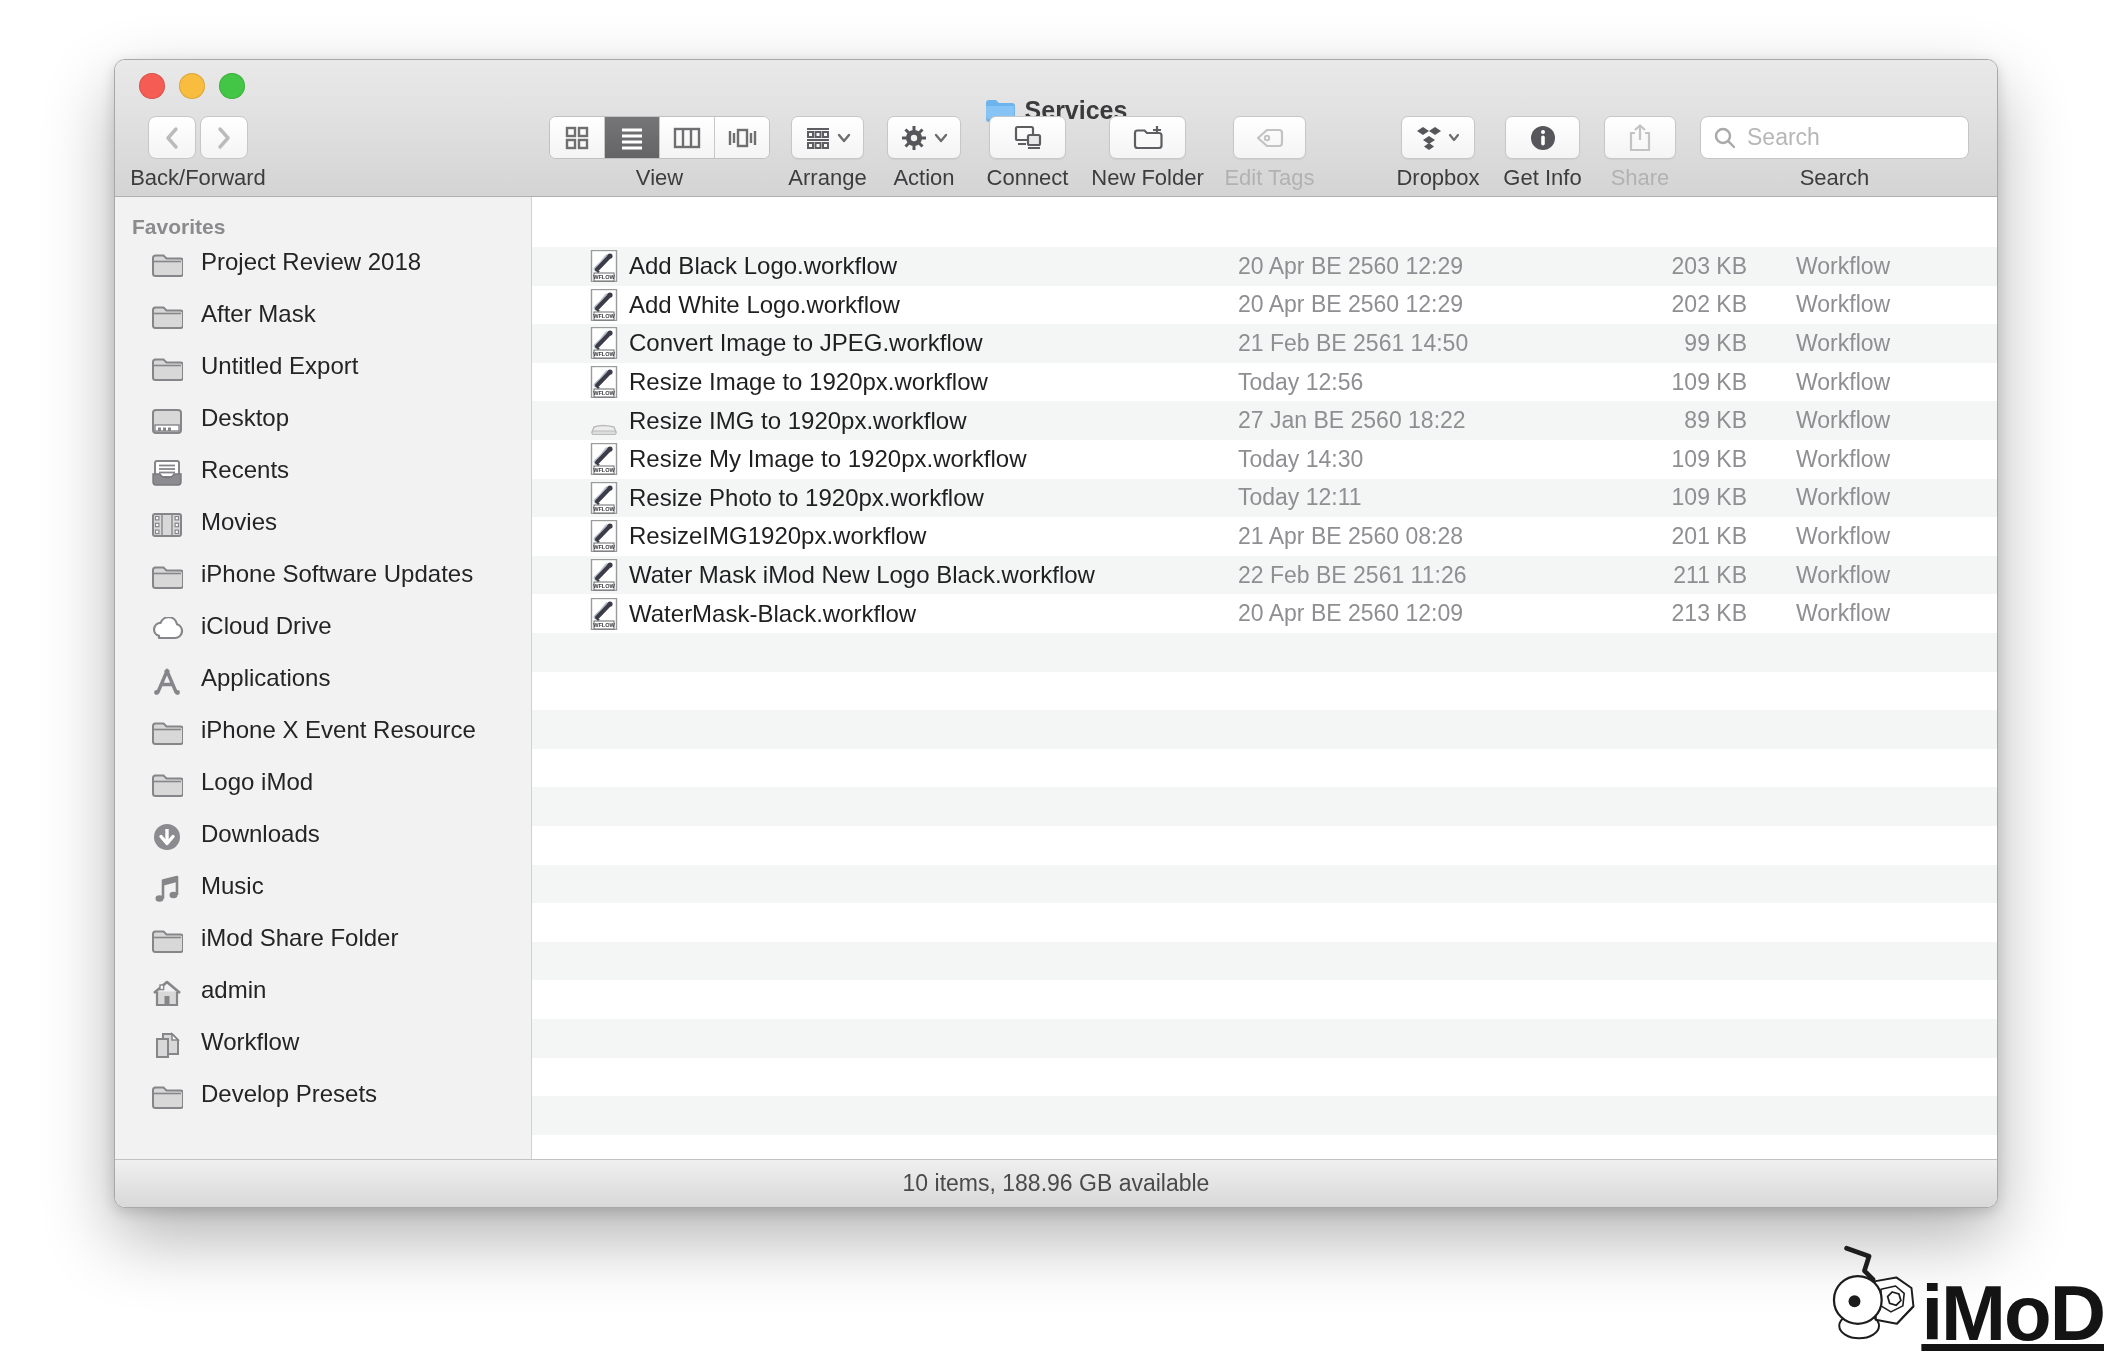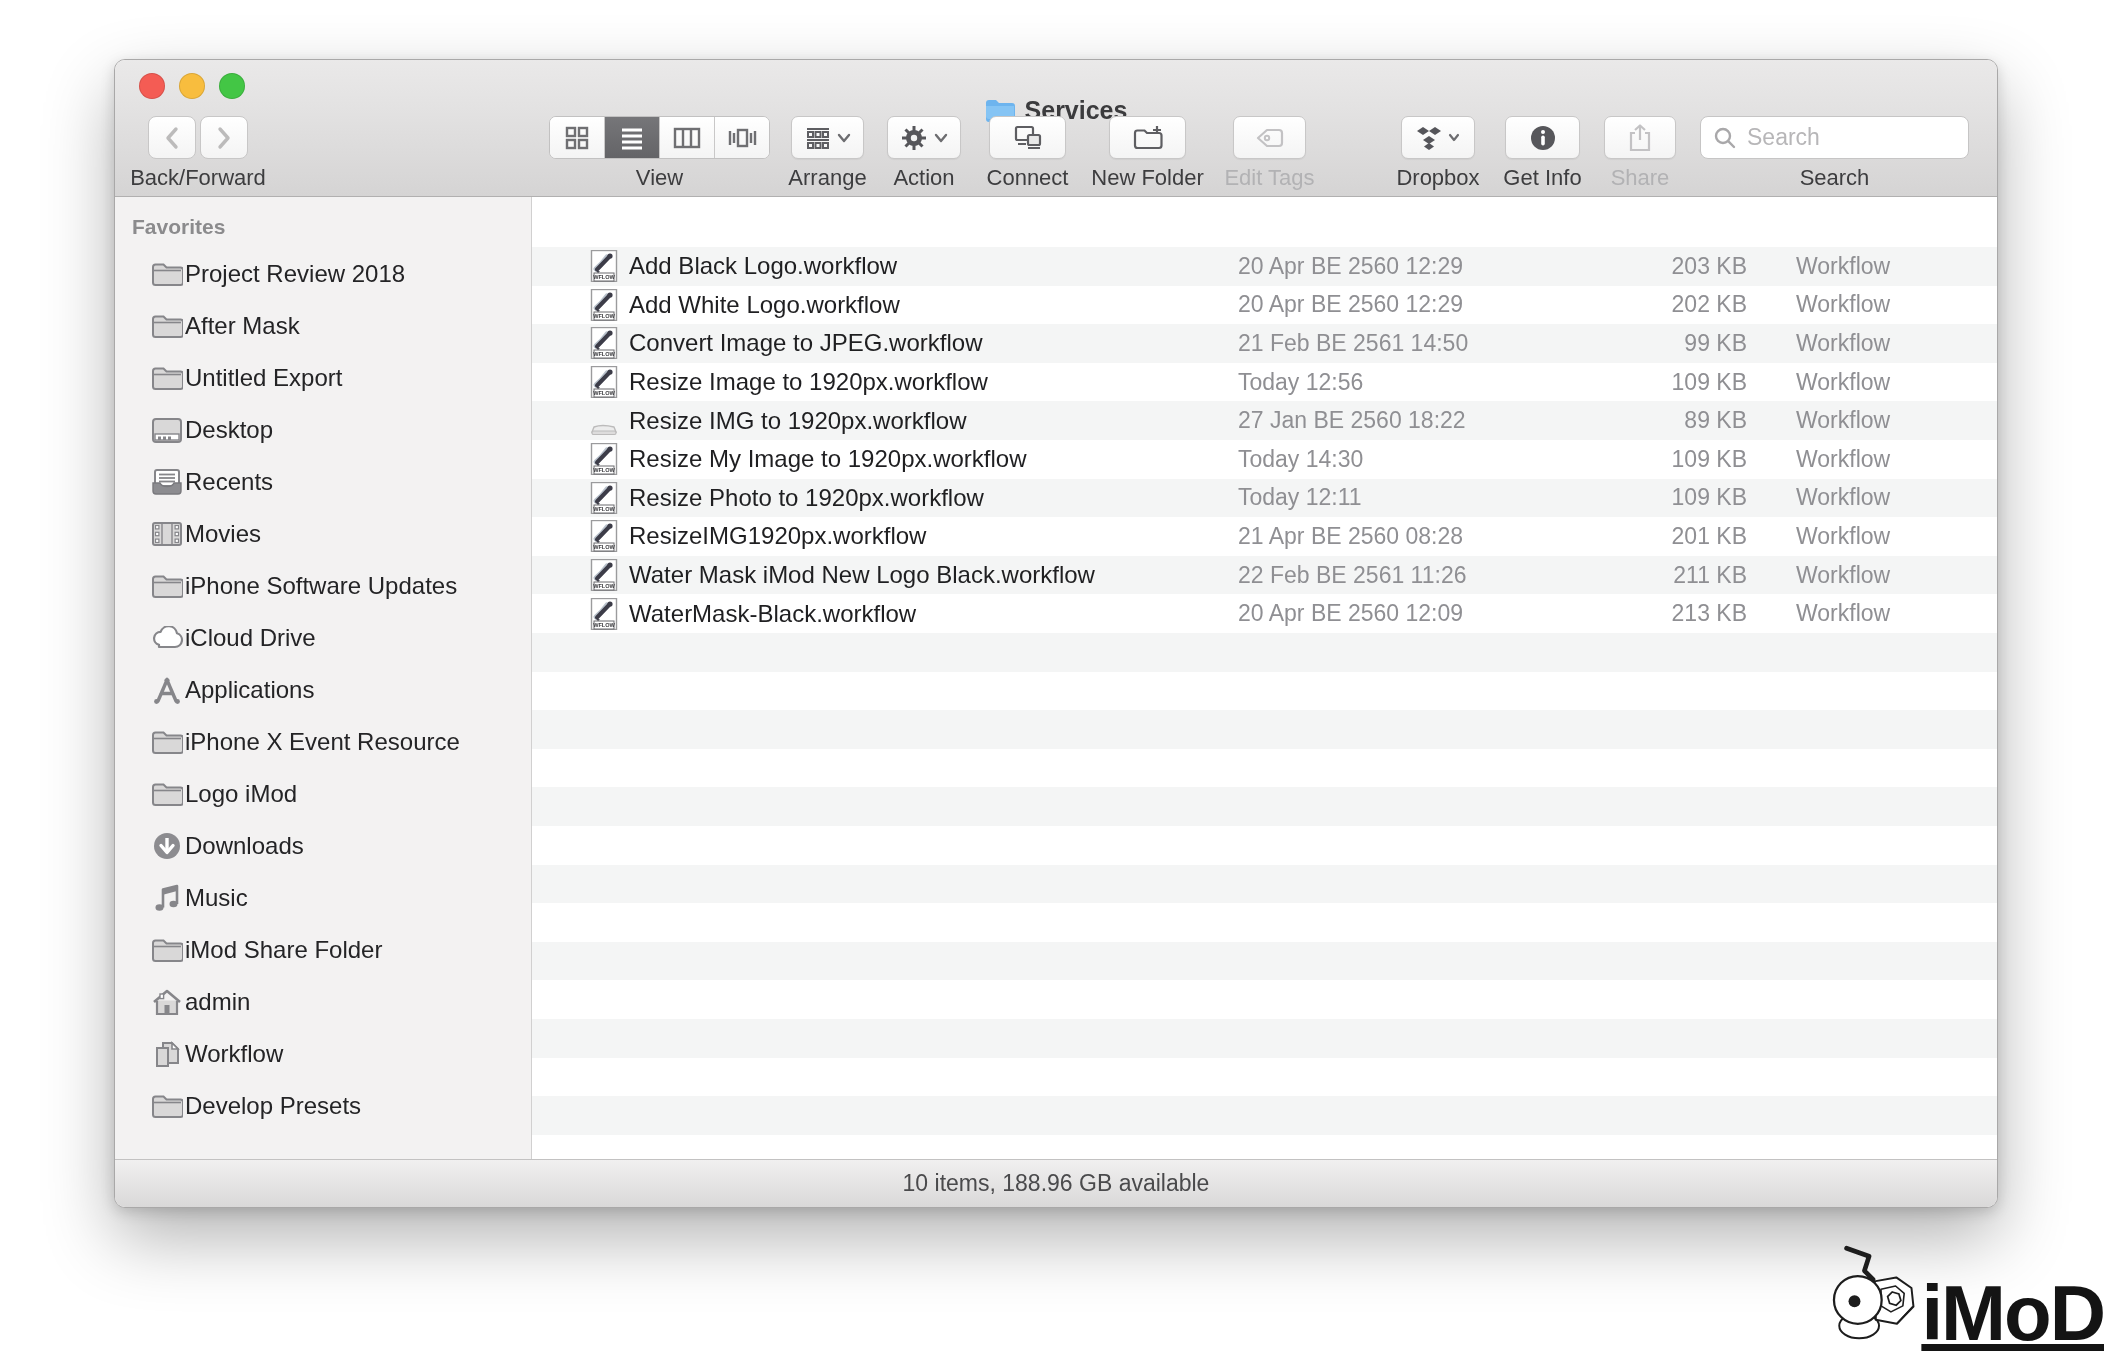--- a/index.html
+++ b/index.html
@@ -49,21 +49,21 @@
   .seg.sel{background:linear-gradient(#767679,#646467);}
   .search-field{width:269px;height:43px;box-sizing:border-box;background:#fff;border:1px solid #c6c5c5;border-radius:8px;
     display:flex;align-items:center;gap:8px;padding:0 12px;}
   .search-field input{border:none;outline:none;flex:1;font-size:23px;color:#555;background:transparent;font-family:inherit;min-width:0;}
   .search-field input::placeholder{color:#b7b6b8;}
   
   .content{position:absolute;left:0;top:137px;right:0;bottom:48px;display:flex;overflow:hidden;background:#fff;}
   .sidebar{width:417px;box-sizing:border-box;background:#f3f2f2;border-right:1px solid #d1d0d0;overflow:hidden;position:relative;flex:none;}
   .fav-title{position:absolute;left:17px;top:18px;font-size:21px;font-weight:700;color:#8b8b8d;}
   .side-list{position:absolute;left:0;top:51px;right:0;list-style:none;margin:0;padding:0;}
-  .side-item{height:52px;display:flex;align-items:center;padding-left:34px;}
+  .side-item{height:52px;display:flex;gap:16px;padding-left:34px;}
   .side-ico{width:36px;height:34px;flex:none;display:flex;align-items:center;justify-content:center;}
   .side-label{font-size:24px;color:#242426;white-space:nowrap;}
   .main{flex:1;position:relative;overflow:hidden;}
   .list-header{height:50px;box-sizing:border-box;display:flex;background:#fbfbfb;border-bottom:1px solid #a9a8a8;
     font-size:22px;color:#3f3f41;align-items:center;}
   .hcell{box-sizing:border-box;height:100%;display:flex;align-items:center;}
   .hc-name{width:684px;padding-left:16px;}
   .hc-date{width:361px;padding-left:22px;border-left:1px solid #dddcdc;}
   .hc-size{width:192px;padding-left:26px;border-left:1px solid #dddcdc;}
   .hc-kind{flex:1;padding-left:27px;border-left:1px solid #dddcdc;}

